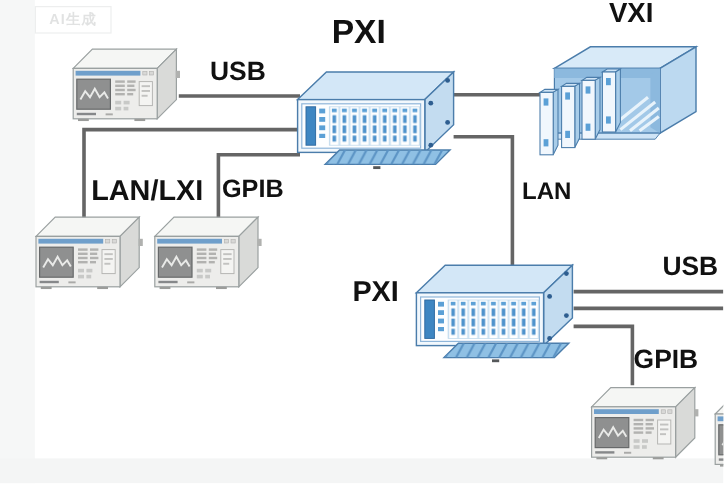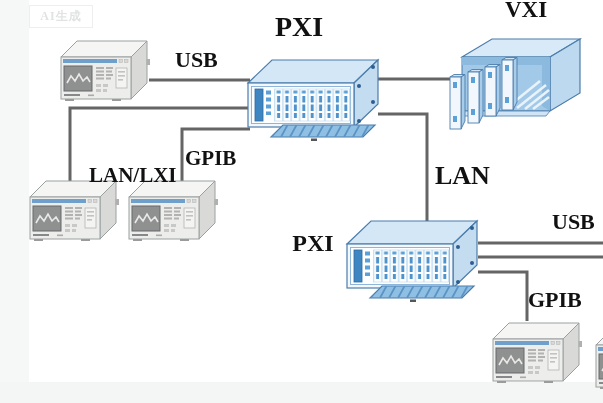--- a/index.html
+++ b/index.html
@@ -1,36 +1,36 @@
 <!DOCTYPE html>
 <html><head>
 <meta charset="utf-8">
 <style>
   html,body{margin:0;padding:0;background:#fff;}
   .canvas{
     position:relative;width:603px;height:403px;background:#ffffff;
-    overflow:hidden;font-family:Liberation Serif, serif;
+    overflow:hidden;font-family:Liberation Sans, sans-serif;
   }
   .strip-left{position:absolute;left:0;top:0;width:29px;height:403px;background:#f6f7f7;}
   .band-bottom{position:absolute;left:0;top:382px;width:603px;height:21px;background:#f4f5f5;}
   .watermark{
     position:absolute;left:29px;top:5px;width:62px;height:21px;
     display:flex;align-items:center;justify-content:center;
     font-size:12px;font-weight:bold;color:rgba(155,160,160,0.30);
     background:rgba(255,255,255,0.65);border:1px solid rgba(190,195,195,0.28);
     letter-spacing:1px;
   }
   .lbl{position:absolute;font-weight:bold;color:#111;line-height:1.05;white-space:nowrap;text-align:center;}
   .lbl.c{text-align:center;}
   #lbl-pxi-top{left:266px;top:12px;width:66px;font-size:28px;}
   #lbl-vxi{left:498px;top:-2px;width:56px;font-size:23px;}
   #lbl-usb-top{left:175px;top:48px;font-size:22px;}
-  #lbl-lan-lxi{left:76px;top:164px;font-size:21px;margin-left:13px;}
+  #lbl-lan-lxi{left:76px;top:147px;font-size:24px;}
   #lbl-gpib-left{left:185px;top:147px;font-size:21px;}
-  #lbl-lan{left:435px;top:162px;font-size:26px;}
+  #lbl-lan{left:435px;top:150px;font-size:20px;}
   #lbl-pxi-bottom{left:289px;top:231px;width:48px;font-size:24px;}
   #lbl-usb-right{left:552px;top:210px;font-size:22px;}
   #lbl-gpib-right{left:528px;top:288px;font-size:22px;}
   .device{position:absolute;}
   #wires{position:absolute;left:0;top:0;}
   #wires path{stroke:#656565;stroke-width:3;fill:none;stroke-linejoin:miter;}
 </style>
 </head>
 <body>
 

